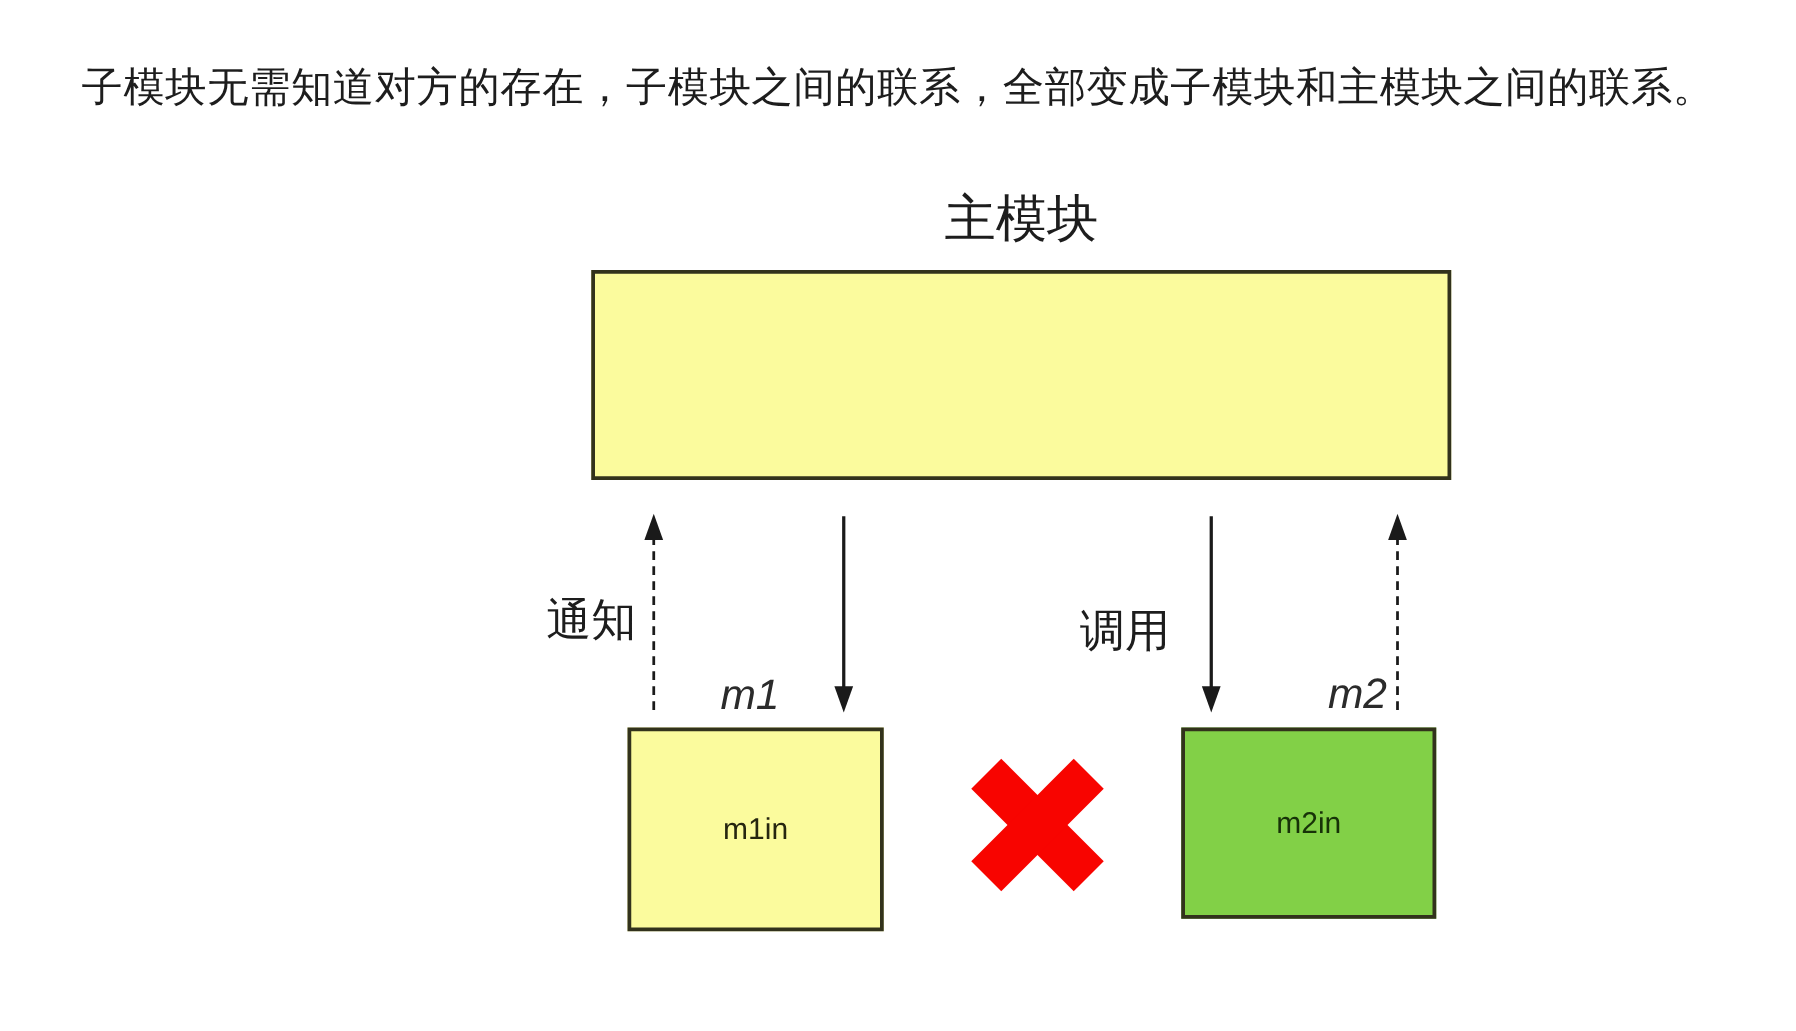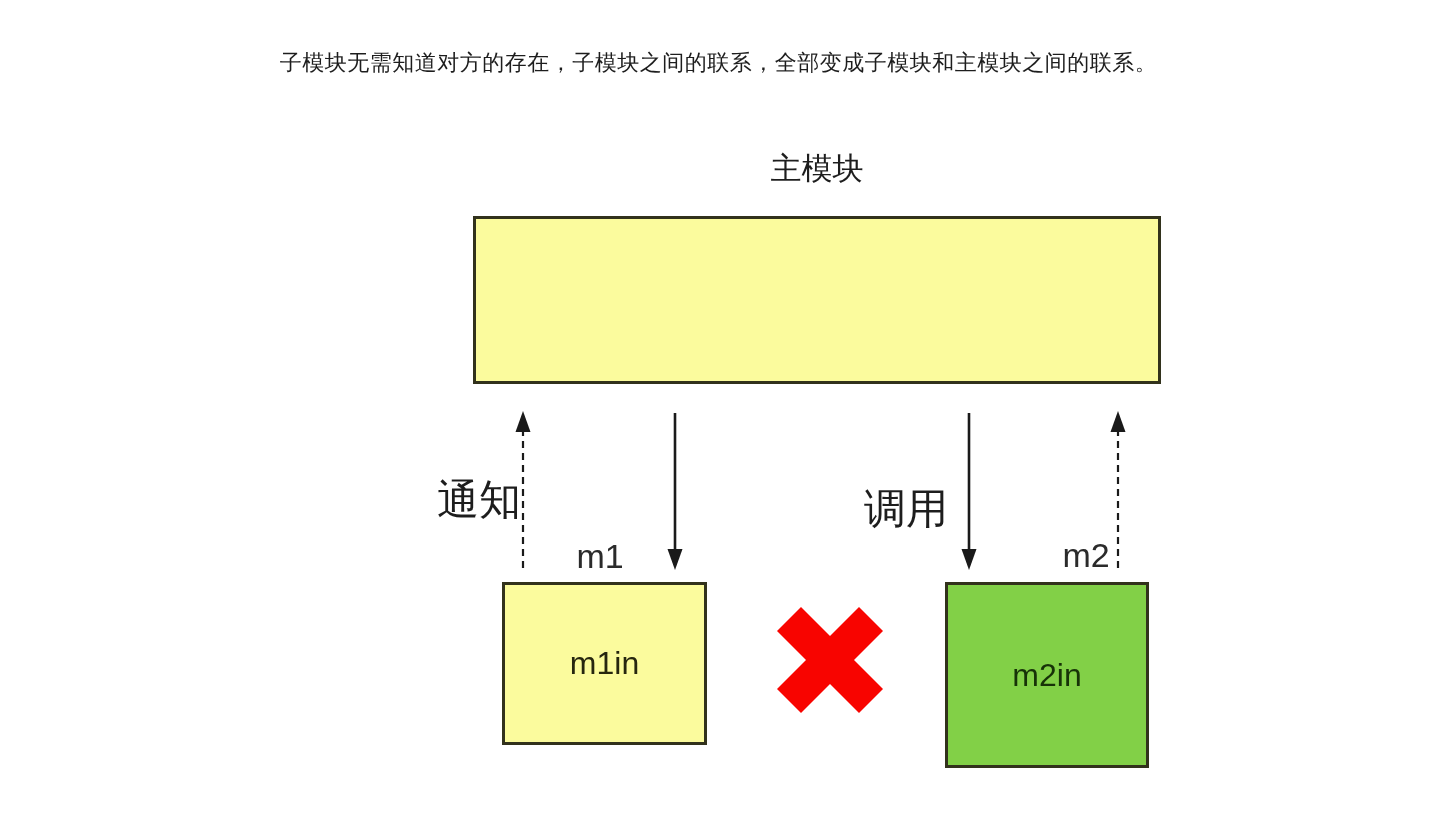--- a/index.html
+++ b/index.html
@@ -13,40 +13,40 @@
   }
   html,body{margin:0;padding:0;}
   body{
     width:1437px;height:825px;background:#ffffff;overflow:hidden;
     font-family:"Liberation Sans","DejaVu Sans",sans-serif;
     color:var(--text);
   }
   .stage{position:relative;width:1437px;height:825px;}
   .heading{
     position:absolute;left:0;top:48px;width:1437px;
-    text-align:center;font-size:22px;letter-spacing:.5px;
+    text-align:center;font-size:33px;letter-spacing:.5px;
     color:var(--text);white-space:nowrap;
   }
   .box{position:absolute;border:3px solid var(--border);box-sizing:border-box;}
   .main-box{left:473px;top:216px;width:688px;height:168px;background:var(--main-fill);}
   .sub-box{display:flex;align-items:center;justify-content:center;}
   .sub-box-left{left:502px;top:582px;width:205px;height:163px;background:var(--sub-left-fill);}
-  .sub-box-right{left:945px;top:582px;width:204px;height:186px;background:var(--sub-right-fill);}
-  .inner-label{font-size:32px;color:#26260f;}
+  .sub-box-right{left:945px;top:582px;width:204px;height:153px;background:var(--sub-right-fill);}
+  .inner-label{font-size:24px;color:#26260f;}
   .sub-box-right .inner-label{color:#173208;}
   .main-label{
     position:absolute;left:473px;top:148px;width:688px;
-    text-align:center;font-size:31px;color:var(--text);
+    text-align:center;font-size:41px;color:var(--text);
   }
-  .side-label{position:absolute;font-size:42px;color:var(--text);white-space:nowrap;}
+  .side-label{position:absolute;font-size:36px;color:var(--text);white-space:nowrap;}
   .notify-label{left:437px;top:472px;}
   .call-label{left:864px;top:481px;text-align:center;}
   .mod-label{
     position:absolute;width:80px;text-align:center;
-    font-size:34px;color:#2b2b2b;white-space:nowrap;
+    font-size:34px;color:#2b2b2b;white-space:nowrap;font-style:italic;
   }
   .m1-label{left:560px;top:537px;}
   .m2-label{left:1046px;top:536px;}
   .overlay{position:absolute;left:0;top:0;width:1437px;height:825px;pointer-events:none;}
   .solid-line{stroke:var(--line);stroke-width:2.6;fill:none;}
   .dashed-line{stroke:var(--line);stroke-width:2.2;fill:none;stroke-dasharray:7 5;}
   .arrow-head{fill:var(--line);stroke:none;}
   .cross-line{stroke:var(--cross);stroke-width:34;stroke-linecap:butt;fill:none;}
 </style>
 </head>

